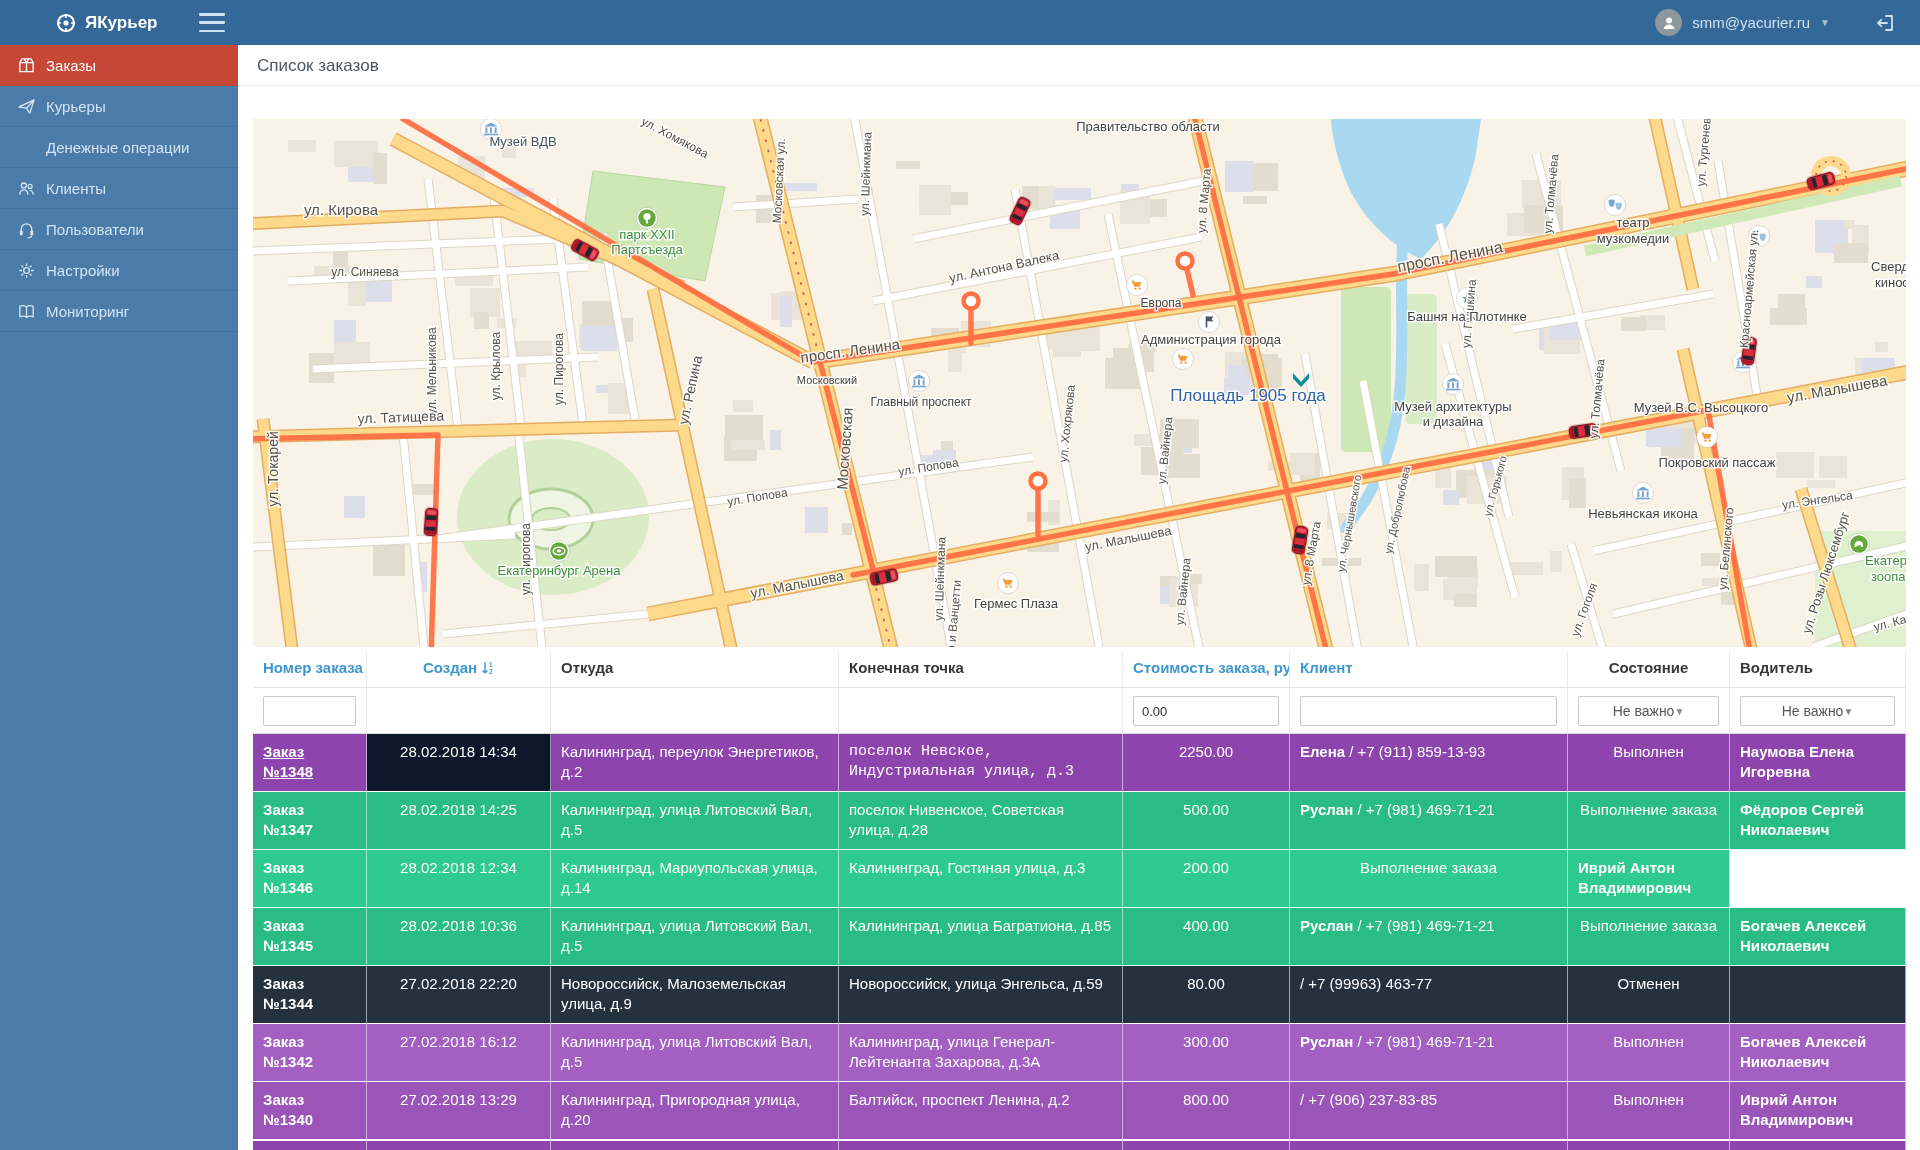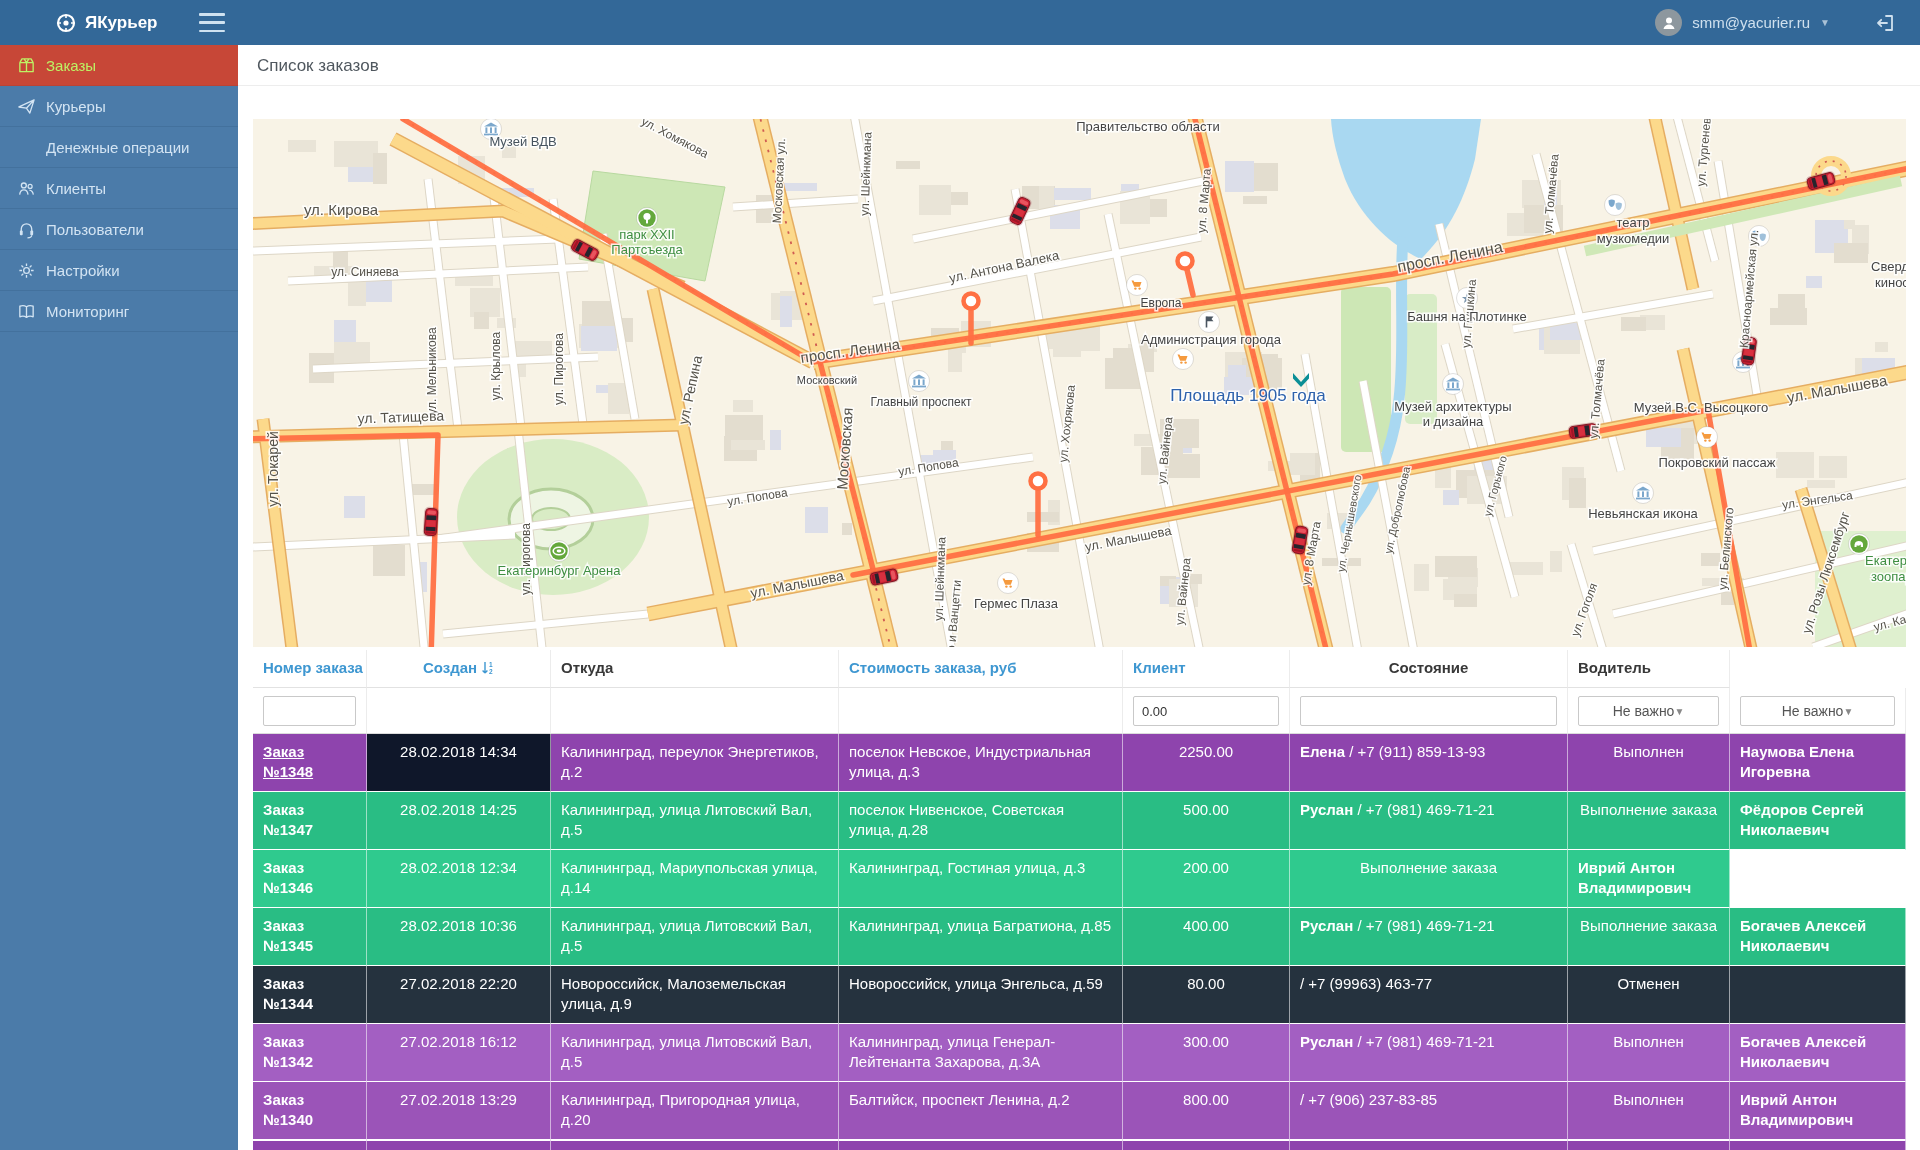--- a/index.html
+++ b/index.html
@@ -11,21 +11,21 @@
   .burger span{display:block;height:2.5px;background:#cfe2f1;border-radius:1px}
   .nav-right{margin-left:auto;display:flex;align-items:center;padding-right:24px;gap:10px}
   .avatar{width:27px;height:27px;border-radius:50%;background:#8d979e;display:flex;align-items:center;justify-content:center}
   .nav-email{font-size:15px;color:#cfe0ee;cursor:pointer}
   .nav-caret{font-size:10px;color:#a9c1d6}
   .logout{margin-left:34px;cursor:pointer;display:flex}
   
   .sidebar{position:absolute;top:45px;left:0;width:238px;bottom:0;background:#4b7ba9;z-index:20}
   .side-item{height:41px;display:flex;align-items:center;gap:10px;padding-left:17px;color:#d3e4f3;font-size:15px;border-bottom:1px solid rgba(23,54,82,.14);cursor:pointer}
   .side-item svg{width:19px;height:19px;flex:0 0 19px}
-  .side-item.active{background:#c74737;color:#bef264;border-bottom-color:rgba(0,0,0,.05)}
+  .side-item.active{background:#c74737;color:#ffffff;border-bottom-color:rgba(0,0,0,.05)}
   
   .main{position:absolute;left:238px;top:45px;right:0;bottom:0;background:#fff}
   .page-title{height:41px;line-height:41px;padding-left:19px;font-size:17px;color:#4f575e;border-bottom:1px solid #ededed}
   .map-wrap{margin:33px 14px 0 15px;width:1653px;height:528px;position:relative}
   .map-wrap svg{display:block}
   
   .orders-table{margin:3px 14px 0 15px;width:1653px;font-size:15px}
   .grid{display:grid;grid-template-columns:114px 184px 288px 284px 167px 278px 162px 176px}
   .t-head>div{padding:9px 10px;font-weight:bold;color:#383838;background:#fff;border-right:1px solid #ececec;border-bottom:1px solid #e2e2e2;font-size:15px;white-space:nowrap;overflow:hidden}
   .t-head>div.sortable{color:#3e97d1;cursor:pointer}
@@ -654,20 +654,21 @@
 
   <div class="orders-table">
     <div class="grid t-head" id="t-head">
         <div class="sortable ">Номер заказа</div>
         <div class="sortable center">Создан<span class="sorticon"><svg width="13" height="14" viewBox="0 0 13 14">
               <path d="M4 1v11M4 12 1.6 9.6M4 12l2.4-2.4" stroke="#3e97d1" stroke-width="1.4" fill="none"></path>
               <text x="8" y="5.5" font-size="6.5" fill="#3e97d1">1</text>
               <text x="8" y="13" font-size="6.5" fill="#3e97d1">2</text>
             </svg></span></div>
         <div class="">Откуда</div>
+        <div class="">Конечная точка</div>
         <div class="sortable ">Стоимость заказа, руб</div>
         <div class="sortable ">Клиент</div>
         <div class="center">Состояние</div>
         <div class="">Водитель</div>
       </div>
     <div class="grid t-filter" id="t-filter">
         <div><input class="flt" style=""></div>
         <div></div>
         <div></div>
         <div></div>
@@ -684,21 +685,21 @@
             <span>Не важно</span>
             <span class="caret">▼</span>
           </div>
         </div>
       </div>
     <div id="t-body">
         <div class="grid t-row row-0">
           <div class="c0" style="background: rgb(142, 68, 173);"><a>Заказ №1348</a></div>
           <div class="c1" style="background: #0f172a;">28.02.2018 14:34</div>
           <div class="c2" style="background: rgb(142, 68, 173);">Калининград, переулок Энергетиков, д.2</div>
-          <div class="c3" style="background: rgb(142, 68, 173);">поселок Невское, Индустриальная улица, д.3</div>
+          <div class="c3" style="background: rgb(142, 68, 173); font-family: Liberation Mono, monospace;">поселок Невское, Индустриальная улица, д.3</div>
           <div class="c4" style="background: rgb(142, 68, 173);">2250.00</div>
           <div class="c5 client" style="background: rgb(142, 68, 173);"><b>Елена</b> / +7 (911) 859-13-93</div>
           <div class="c6" style="background: rgb(142, 68, 173);">Выполнен</div>
           <div class="c7" style="background: rgb(142, 68, 173);">Наумова Елена Игоревна</div>
         </div>
         <div class="grid t-row row-1">
           <div class="c0" style="background: rgb(41, 189, 132);"><a>Заказ №1347</a></div>
           <div class="c1" style="background: rgb(41, 189, 132);">28.02.2018 14:25</div>
           <div class="c2" style="background: rgb(41, 189, 132);">Калининград, улица Литовский Вал, д.5</div>
           <div class="c3" style="background: rgb(41, 189, 132);">поселок Нивенское, Советская улица, д.28</div>

